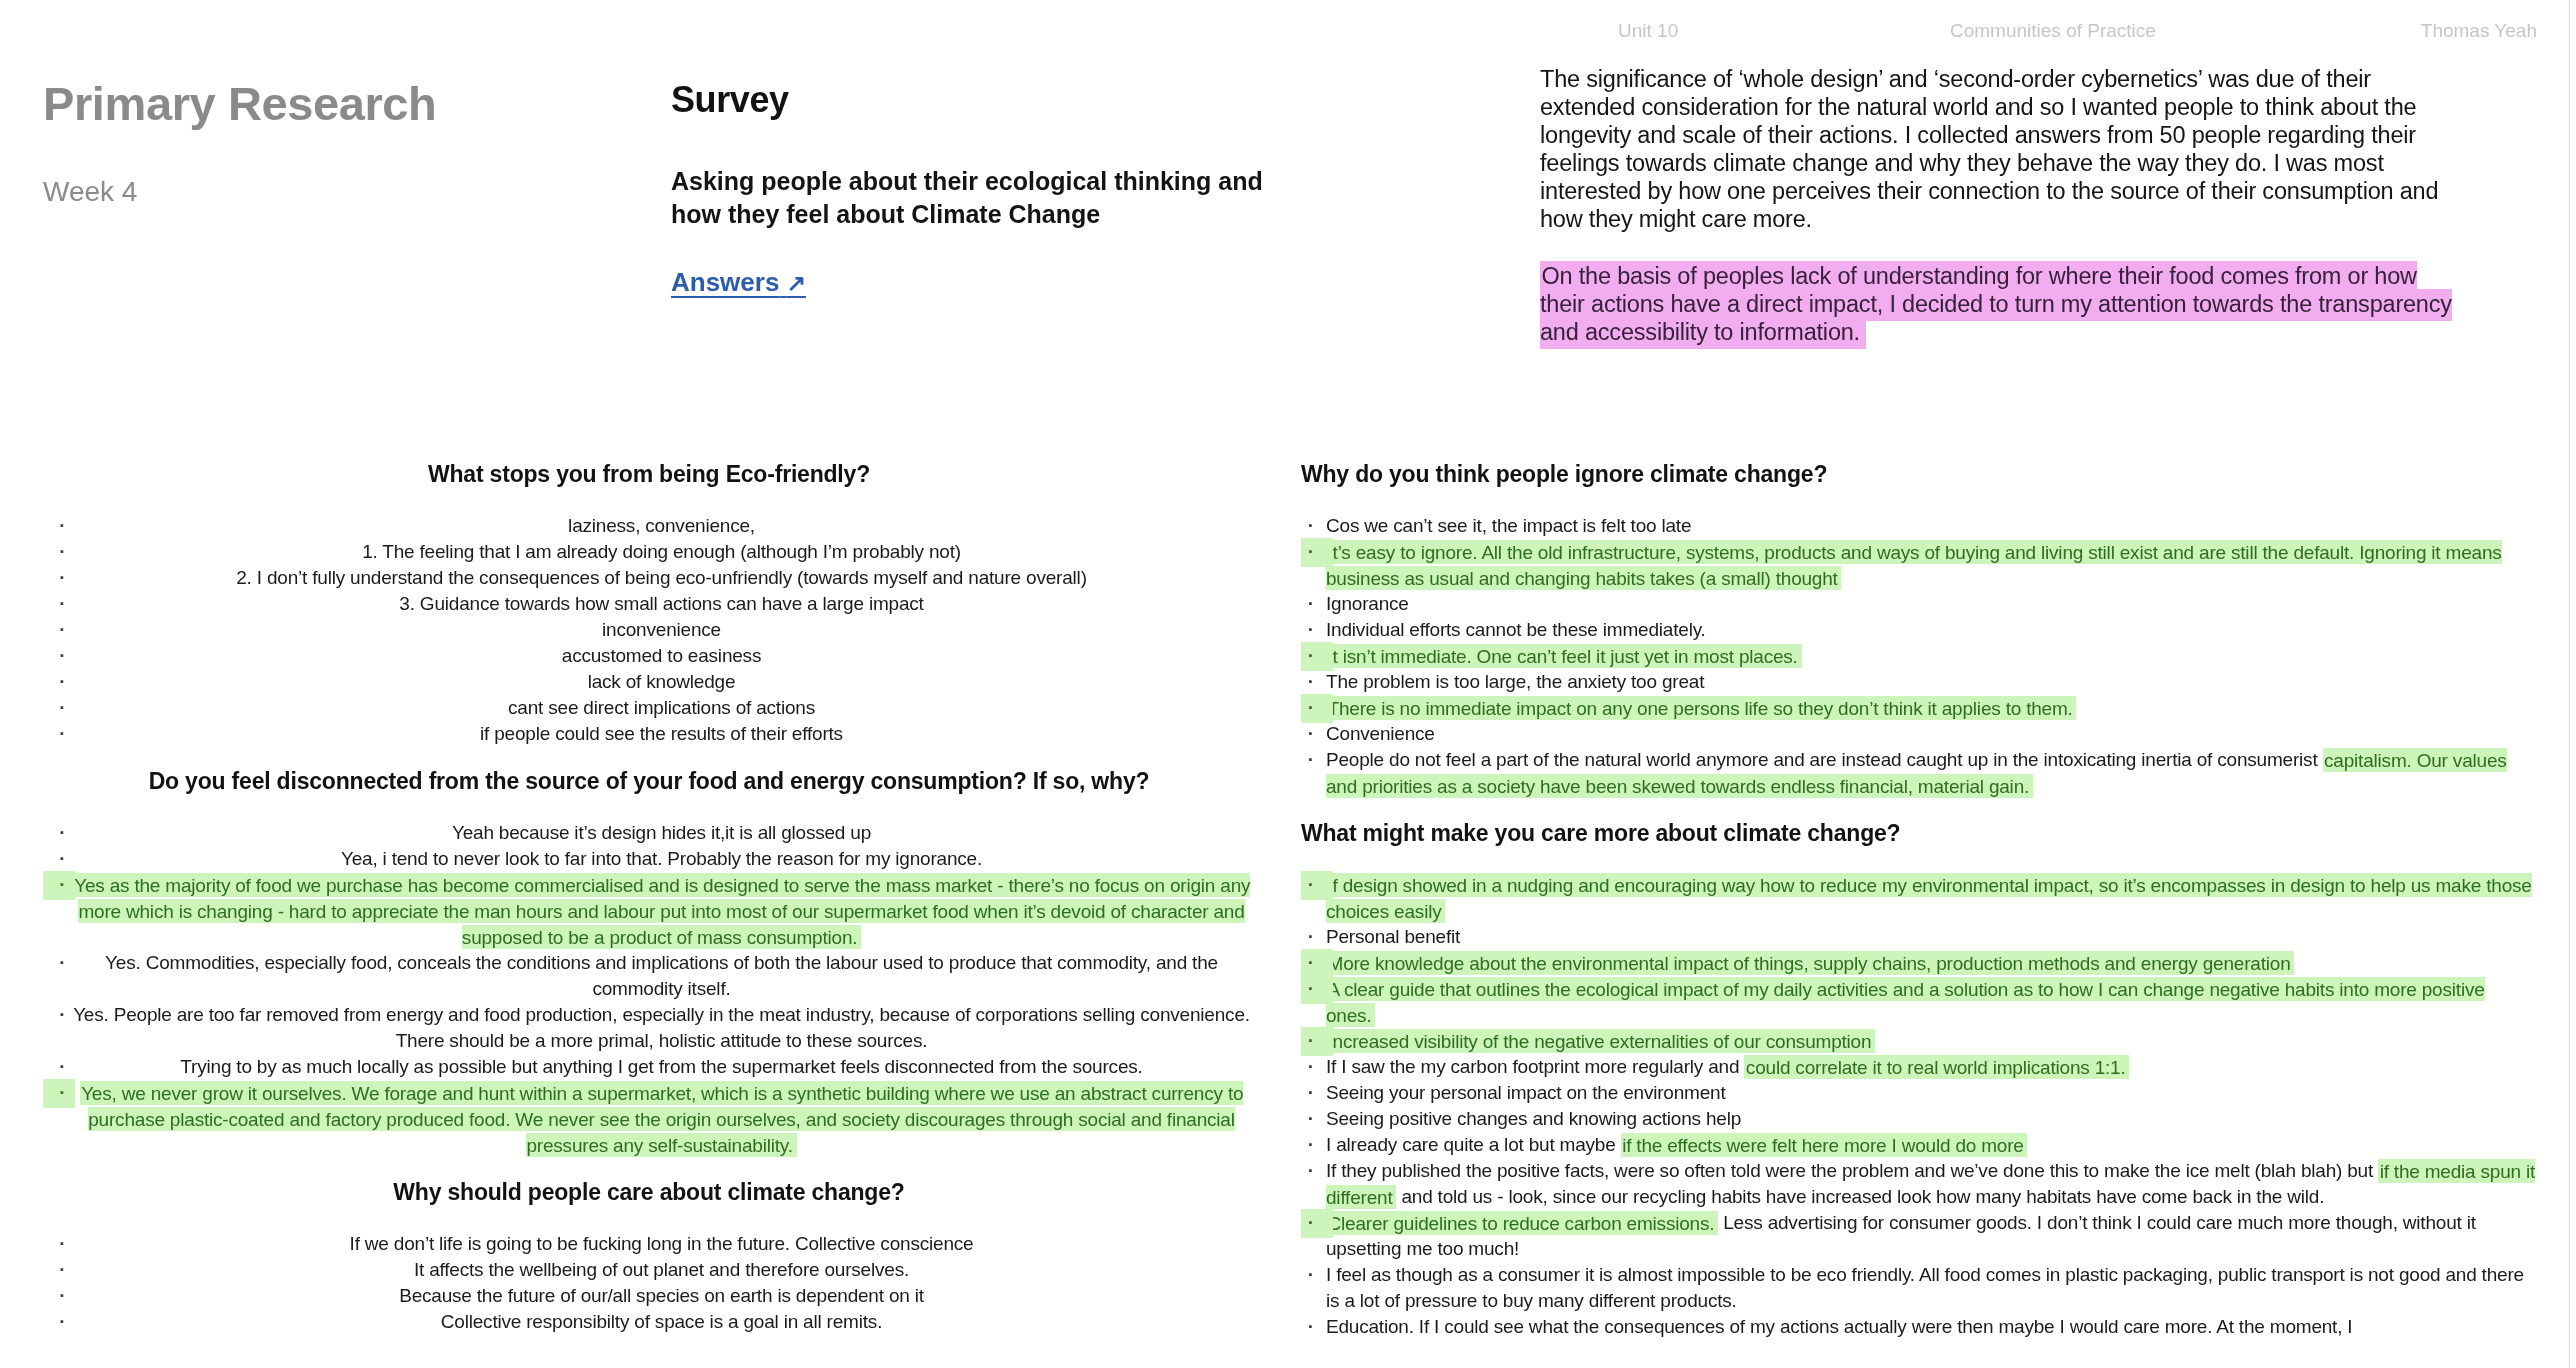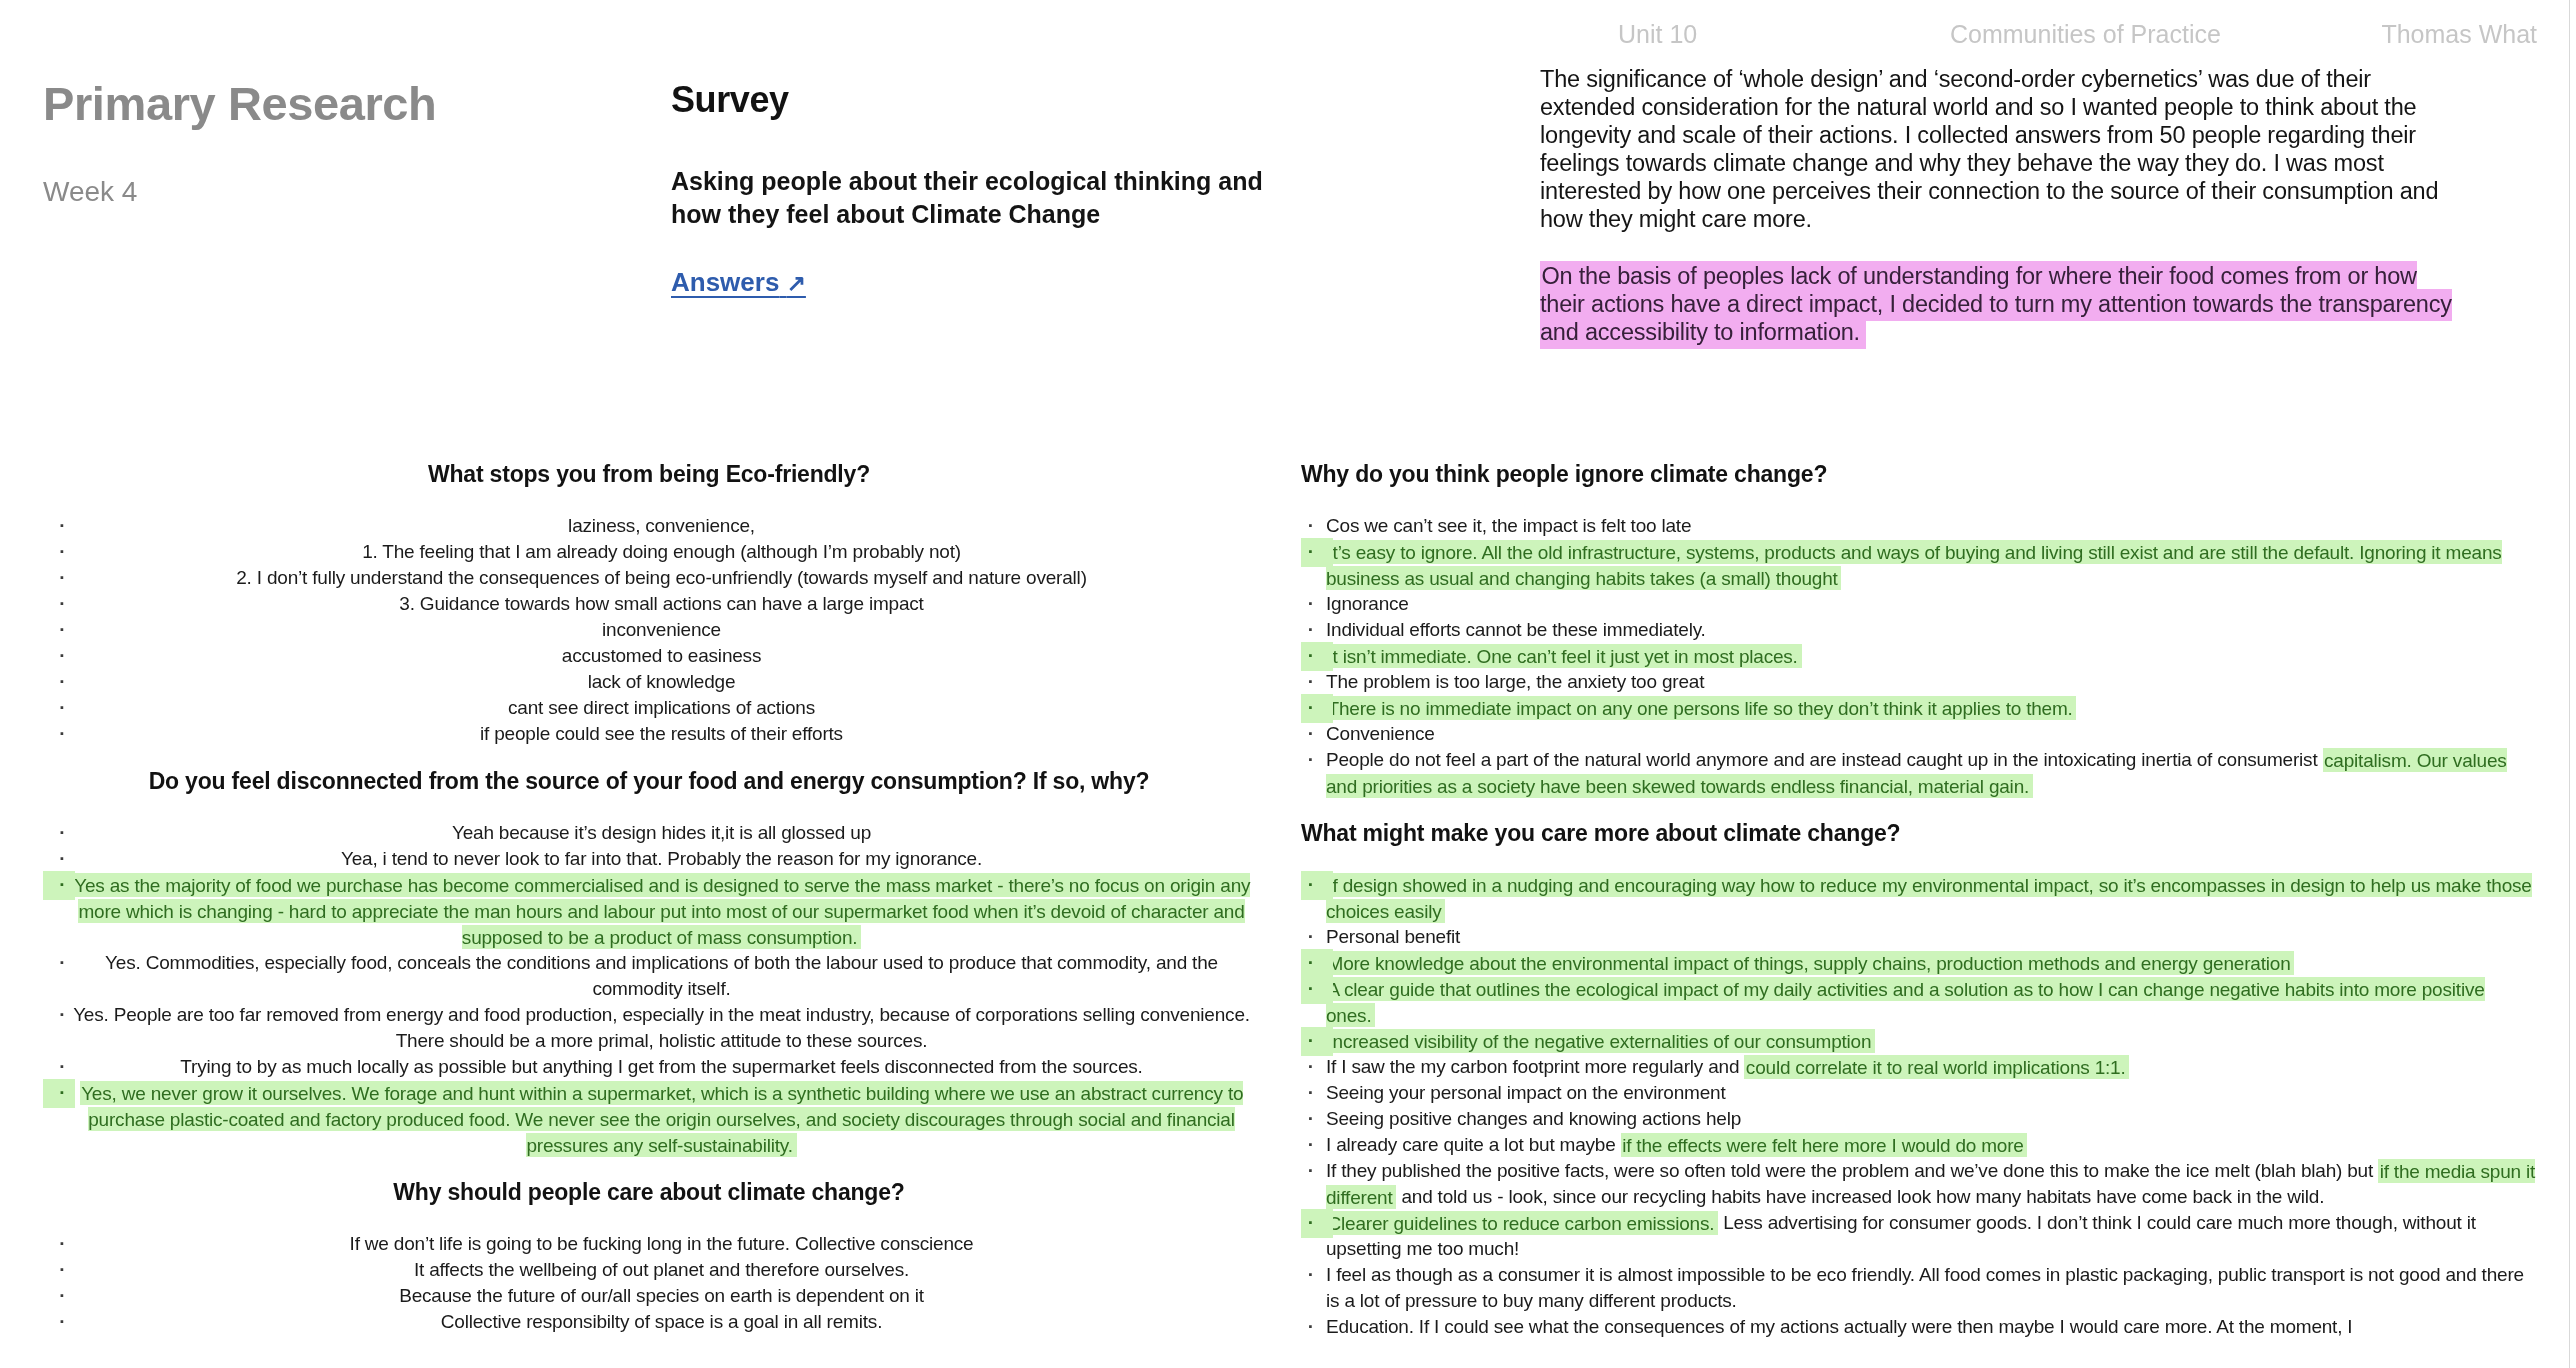--- a/index.html
+++ b/index.html
@@ -18,21 +18,21 @@
     position:relative;
     width:2576px;height:1368px;
     overflow:hidden;
     background:#ffffff;
     font-family:"Liberation Sans", sans-serif;
     color:var(--ink);
   }
   
   .masthead{
     position:absolute;left:1618px;top:19.7px;width:919px;height:26px;
-    font-size:25px;color:var(--header-gray);
+    font-size:19px;color:var(--header-gray);
   }
   .masthead .mh-unit{position:absolute;left:0;top:0;}
   .masthead .mh-center{position:absolute;left:332px;top:0;}
   .masthead .mh-author{position:absolute;right:0;top:0;}
 
   
   .intro-left{position:absolute;left:43px;top:82px;width:576px;}
   .intro-left h1{
     margin:0;font-size:47px;line-height:44px;font-weight:700;
     color:var(--muted);letter-spacing:-0.4px;
@@ -102,21 +102,21 @@
   }
 </style>
 </head>
 <body>
 
 <div class="page">
 
   <div class="masthead">
     <span class="mh-unit">Unit 10</span>
     <span class="mh-center">Communities of Practice</span>
-    <span class="mh-author">Thomas What</span>
+    <span class="mh-author">Thomas Yeah</span>
   </div>
 
   <div class="intro-left">
     <h1>Primary Research</h1>
     <div class="week">Week 4</div>
   </div>
 
   <div class="intro-mid">
     <h2>Survey</h2>
     <div class="subtitle">Asking people about their ecological thinking and how they feel about Climate Change</div>

